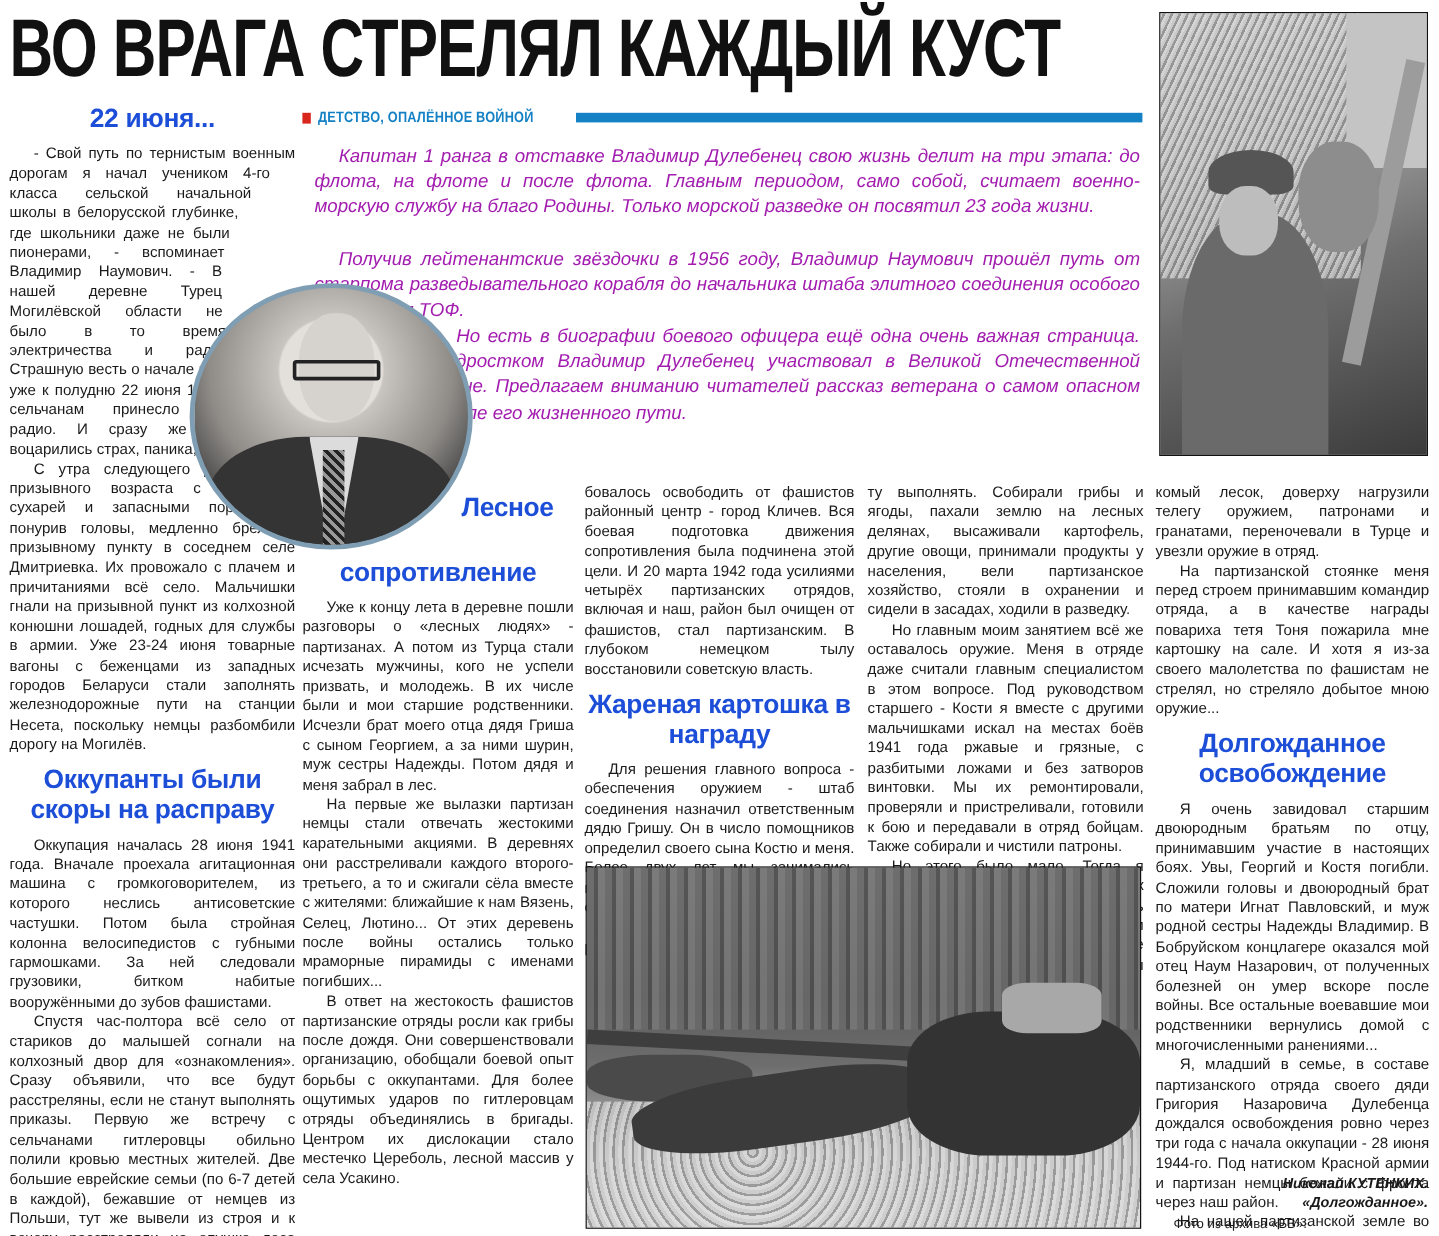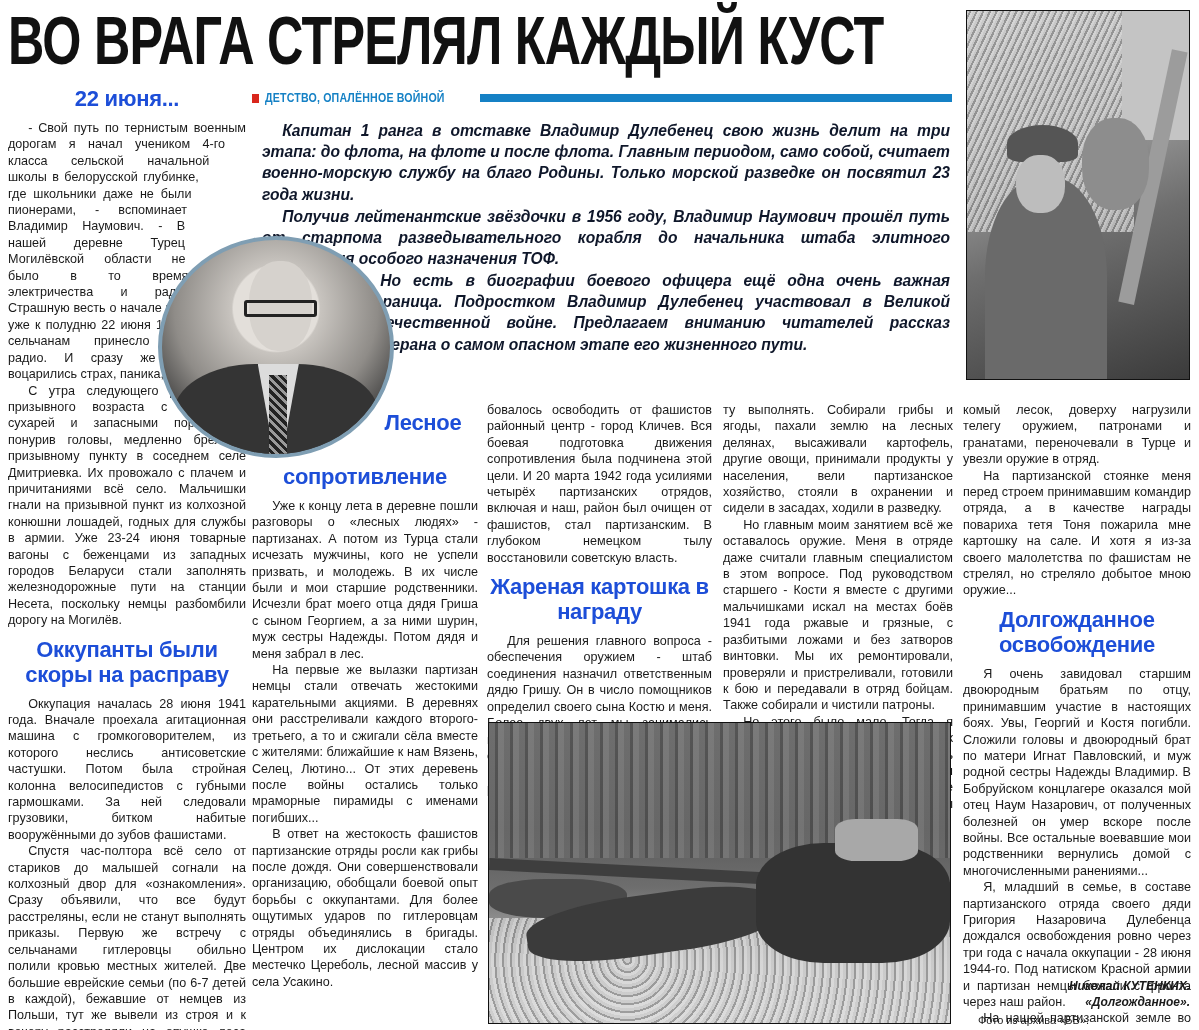--- a/index.html
+++ b/index.html
@@ -20,21 +20,21 @@
   .subhead {
     font-weight: bold; font-size: 22px; line-height: 25px; text-align: center;
     text-indent: 0; margin: 8px 0 9px; color: #1d4ed8; letter-spacing: -0.3px;
   }
 
   .rubric { position: absolute; left: 252px; top: 89px; width: 700px; height: 18px; display: flex; align-items: center; }
   .rubric .mark { width: 7px; height: 9px; background: #d9261c; margin-right: 6px; }
   .rubric .label { color: #1581c5; font-weight: bold; font-size: 12.5px; letter-spacing: 0.2px; transform: scaleX(0.85); transform-origin: left center; white-space: nowrap; width: 215px; }
   .rubric .bar { flex: 1; height: 8px; background: #1581c5; }
 
-  .lead { position: absolute; font-weight: bold; font-style: italic; font-size: 15.6px; line-height: 21.2px; text-align: justify; color: #0f172a; }
+  .lead { position: absolute; font-weight: normal; font-style: italic; font-size: 15.6px; line-height: 21.2px; text-align: justify; color: #a21caf; }
   .lead p { text-indent: 1.3em; }
 
   .portrait {
     position: absolute; left: 158px; top: 236px; width: 236px; height: 222px;
     border-radius: 50%; border: 4px solid #7f9eb3; overflow: hidden;
     background: radial-gradient(circle at 50% 32%, #e3dfda 0 23%, #c8c4bf 24%, #8f8c88 55%, #3a3a3a 80%);
   }
   .portrait .face { position: absolute; left: 38%; top: 10%; width: 28%; height: 42%; border-radius: 45%; background: #d6d2cd; }
   .portrait .glasses { position: absolute; left: 36%; top: 28%; width: 32%; height: 8%; border: 3px solid #222; border-radius: 3px; }
   .portrait .jacket { position: absolute; left: 5%; top: 58%; width: 90%; height: 60%; background: #343434; border-radius: 40% 40% 0 0; }

